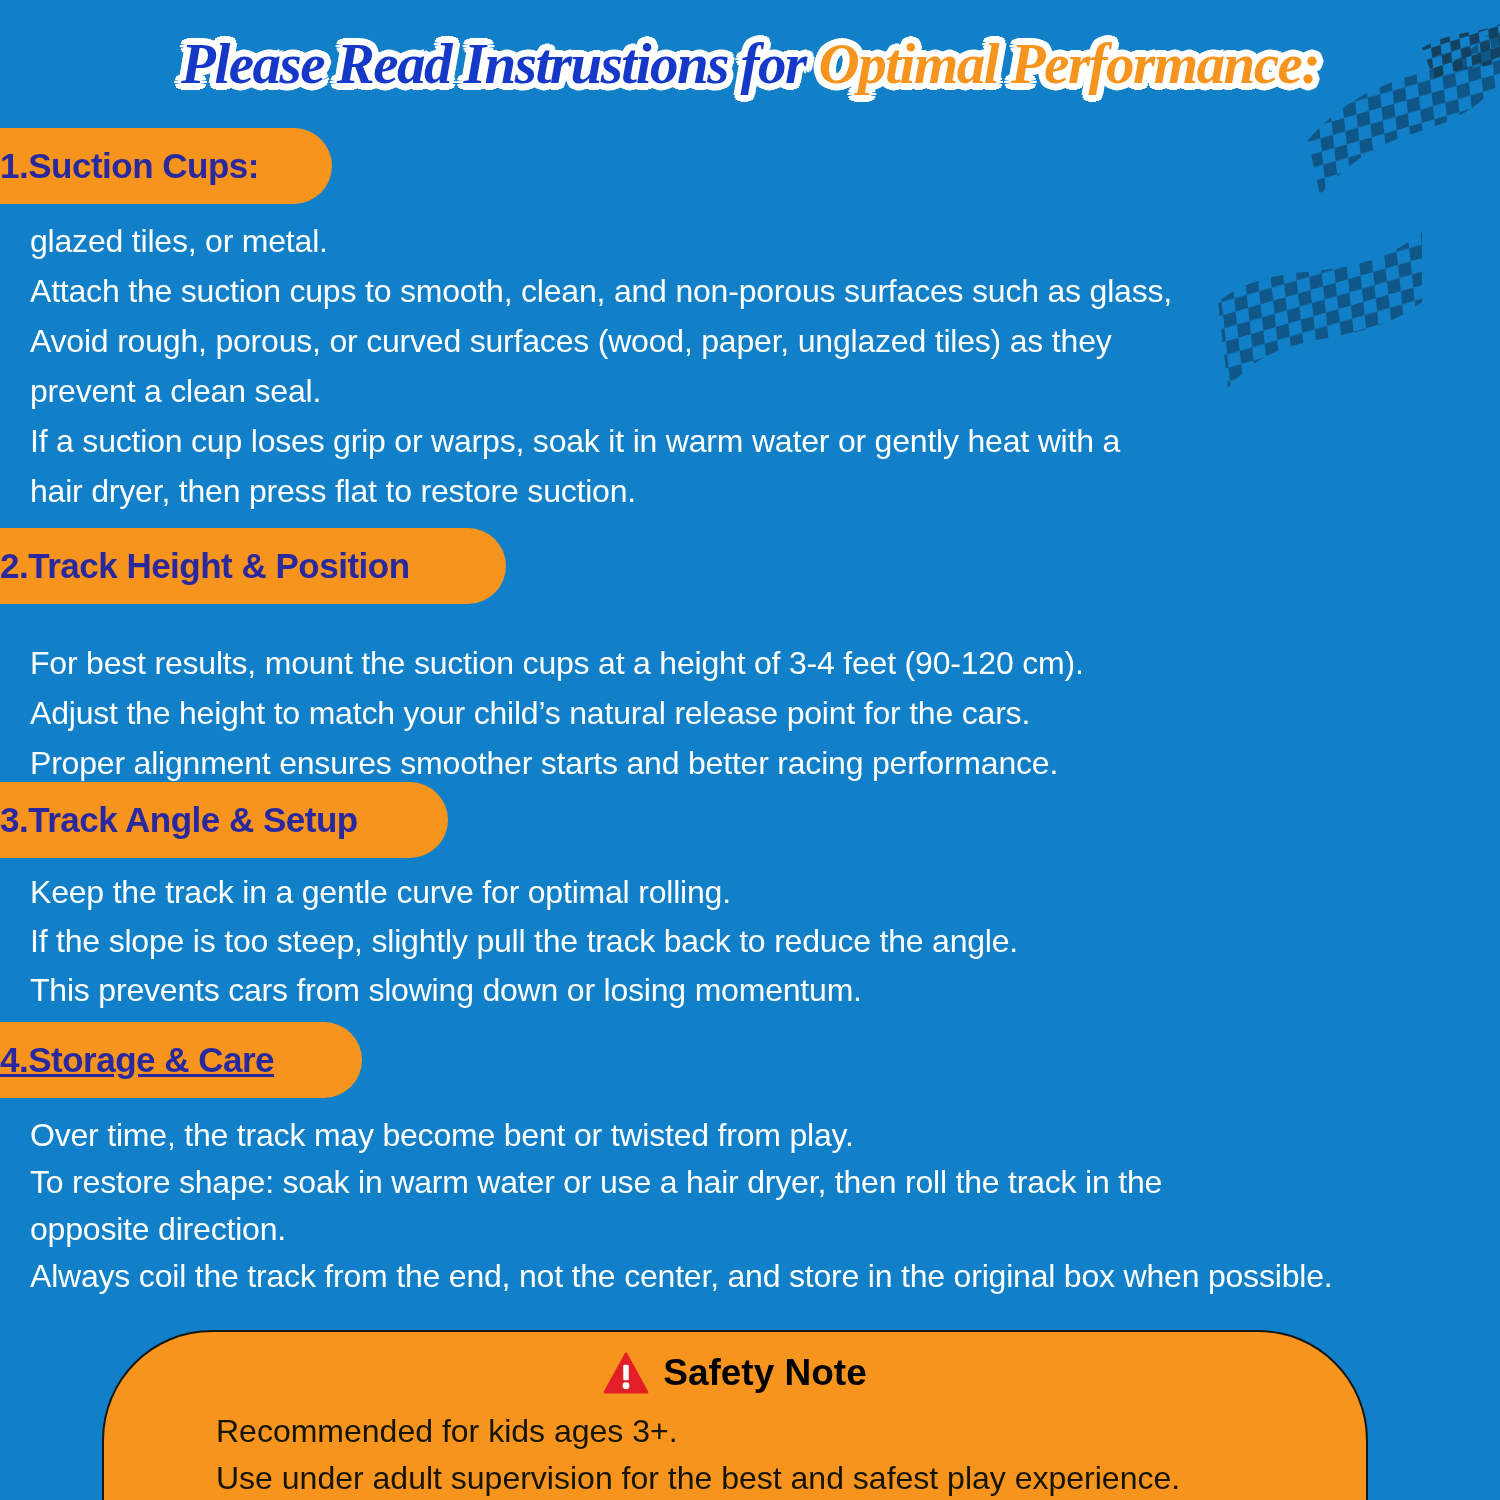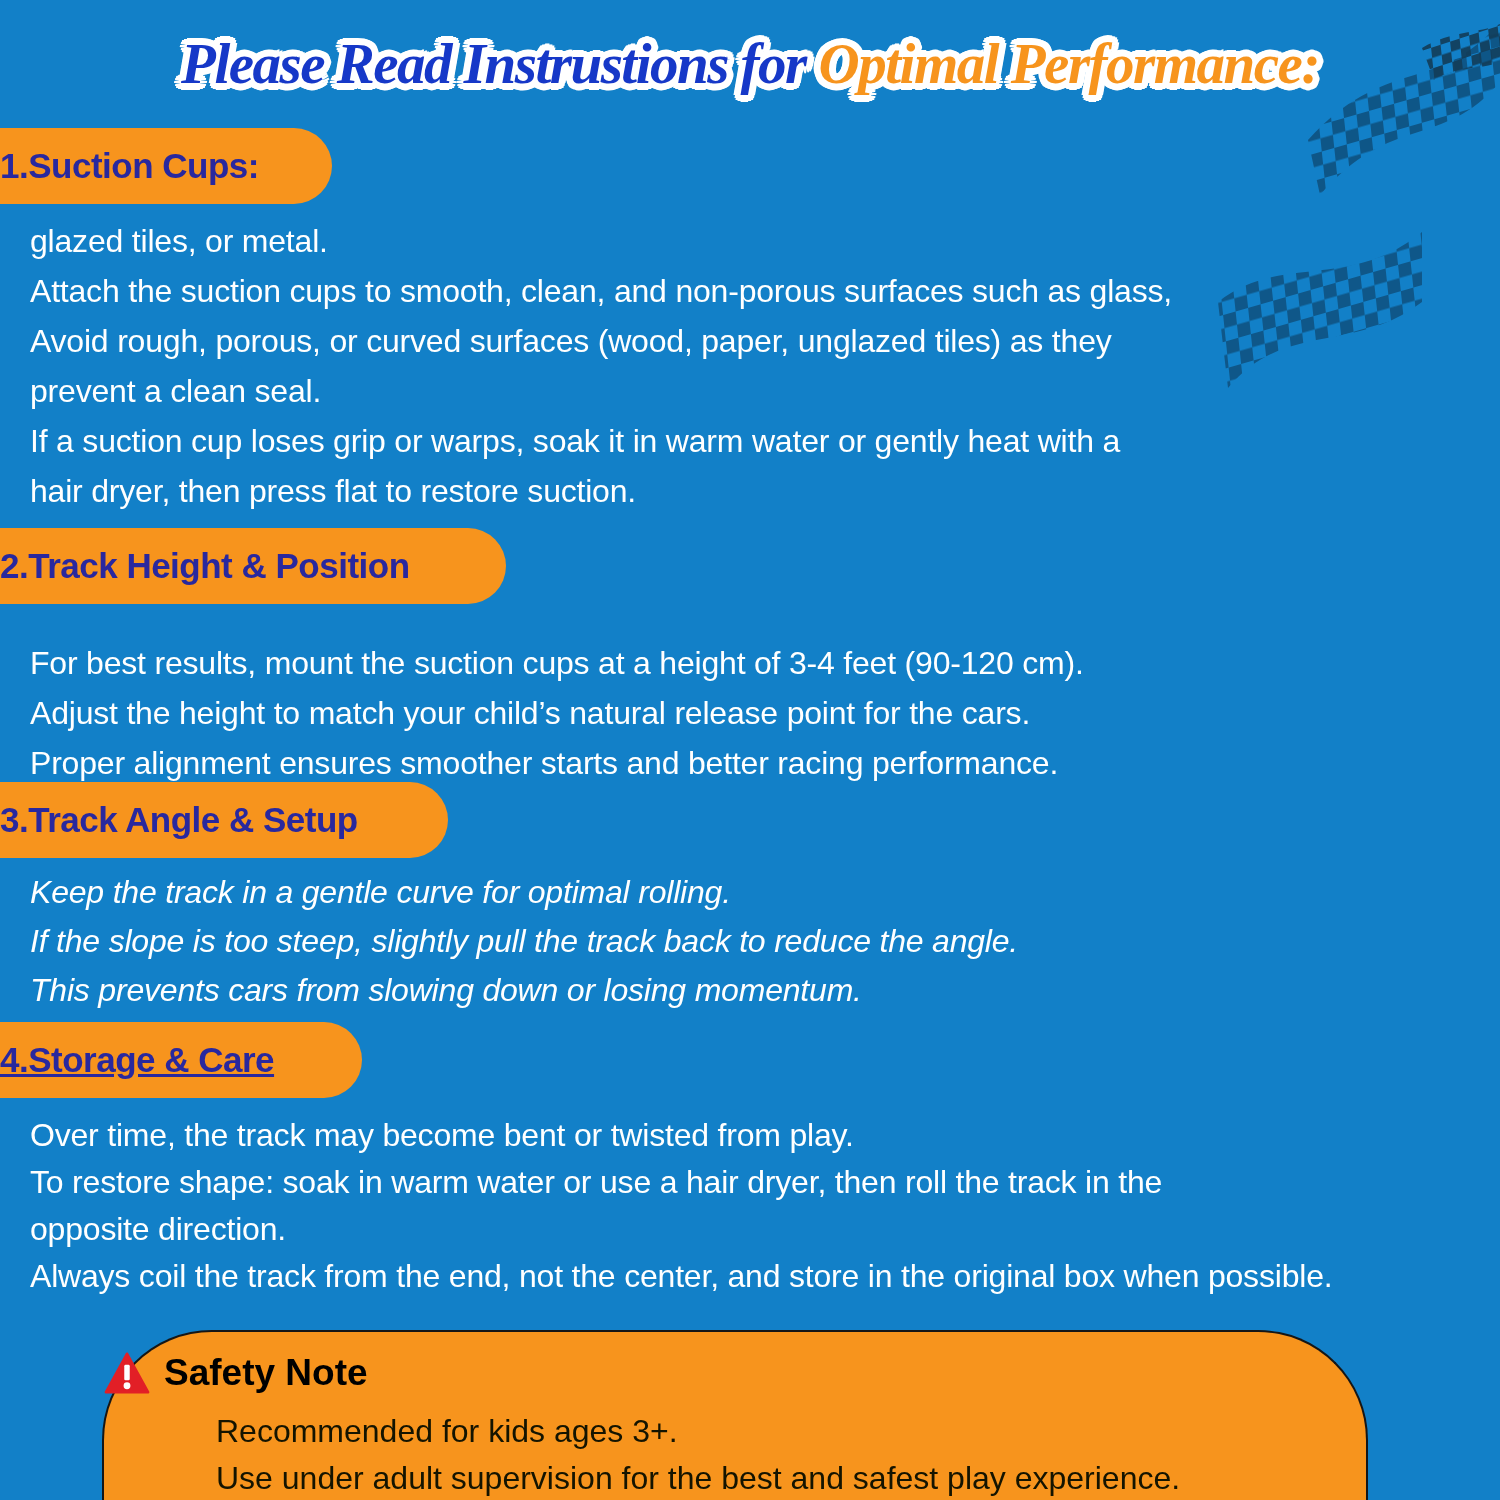--- a/index.html
+++ b/index.html
@@ -65,39 +65,39 @@
     left: 30px;
     right: 6px;
     color: #FFFFFF;
     font-size: 32px;
     letter-spacing: -0.2px;
   }
   .blk .line { line-height: 50px; white-space: nowrap; }
   .blk.b1 { top: 216px; }
   .blk.b2 { top: 638px; }
   .blk.b3 { top: 868px; }
-  .blk.b3 .line { line-height: 49px; font-style: italic; }
+  .blk.b3 .line { line-height: 49px; }
   .blk.b4 { top: 1112px; }
   .blk.b4 .line { line-height: 47px; }
 
   
   .safety {
     position: absolute;
     left: 102px; top: 1330px;
     width: 1266px; height: 230px;
     background: #F7941D;
     border: 2px solid #161616;
     border-bottom: none;
     border-radius: 110px 110px 0 0;
     color: #141400;
   }
   .safety-head {
     margin-top: 20px;
     display: flex;
-    justify-content: flex-start;
+    justify-content: center;
     align-items: center;
     gap: 14px;
     font-weight: bold;
     font-size: 37px;
     color: #000;
   }
   .warn-icon { width: 46px; height: 42px; display: inline-block; }
   .warn-icon svg { width: 100%; height: 100%; display: block; }
   .safety-lines {
     margin-top: 14px;

